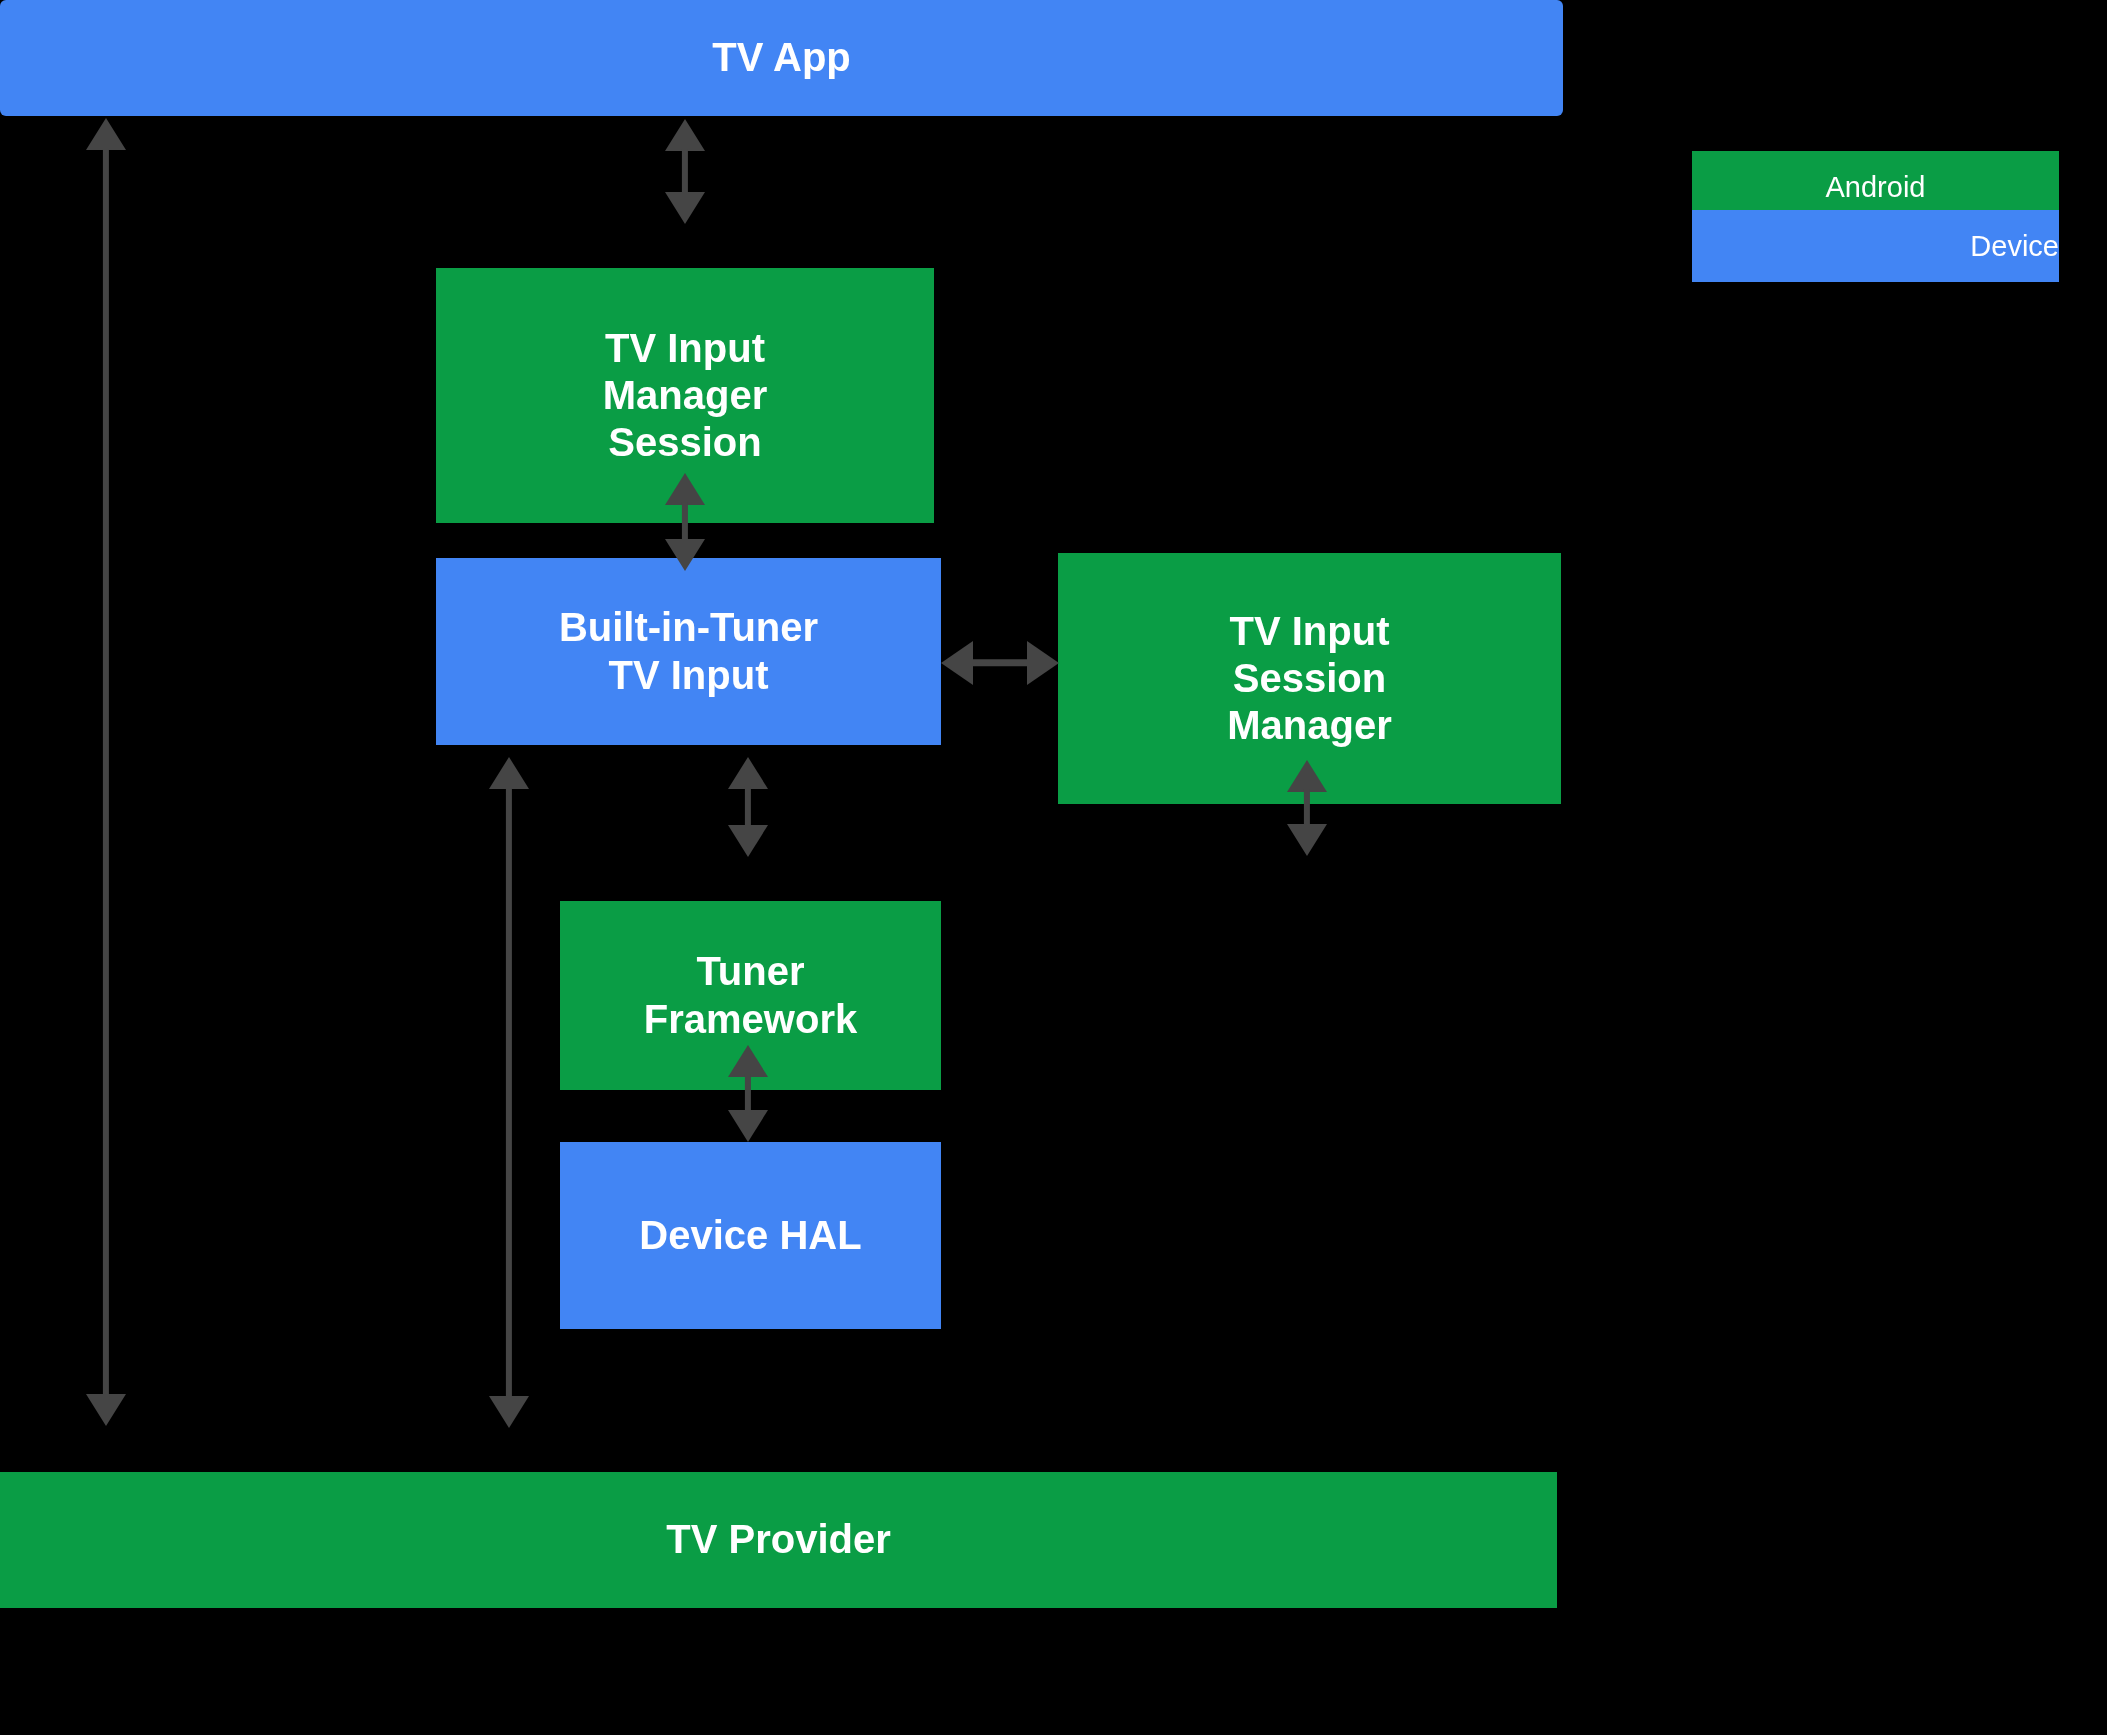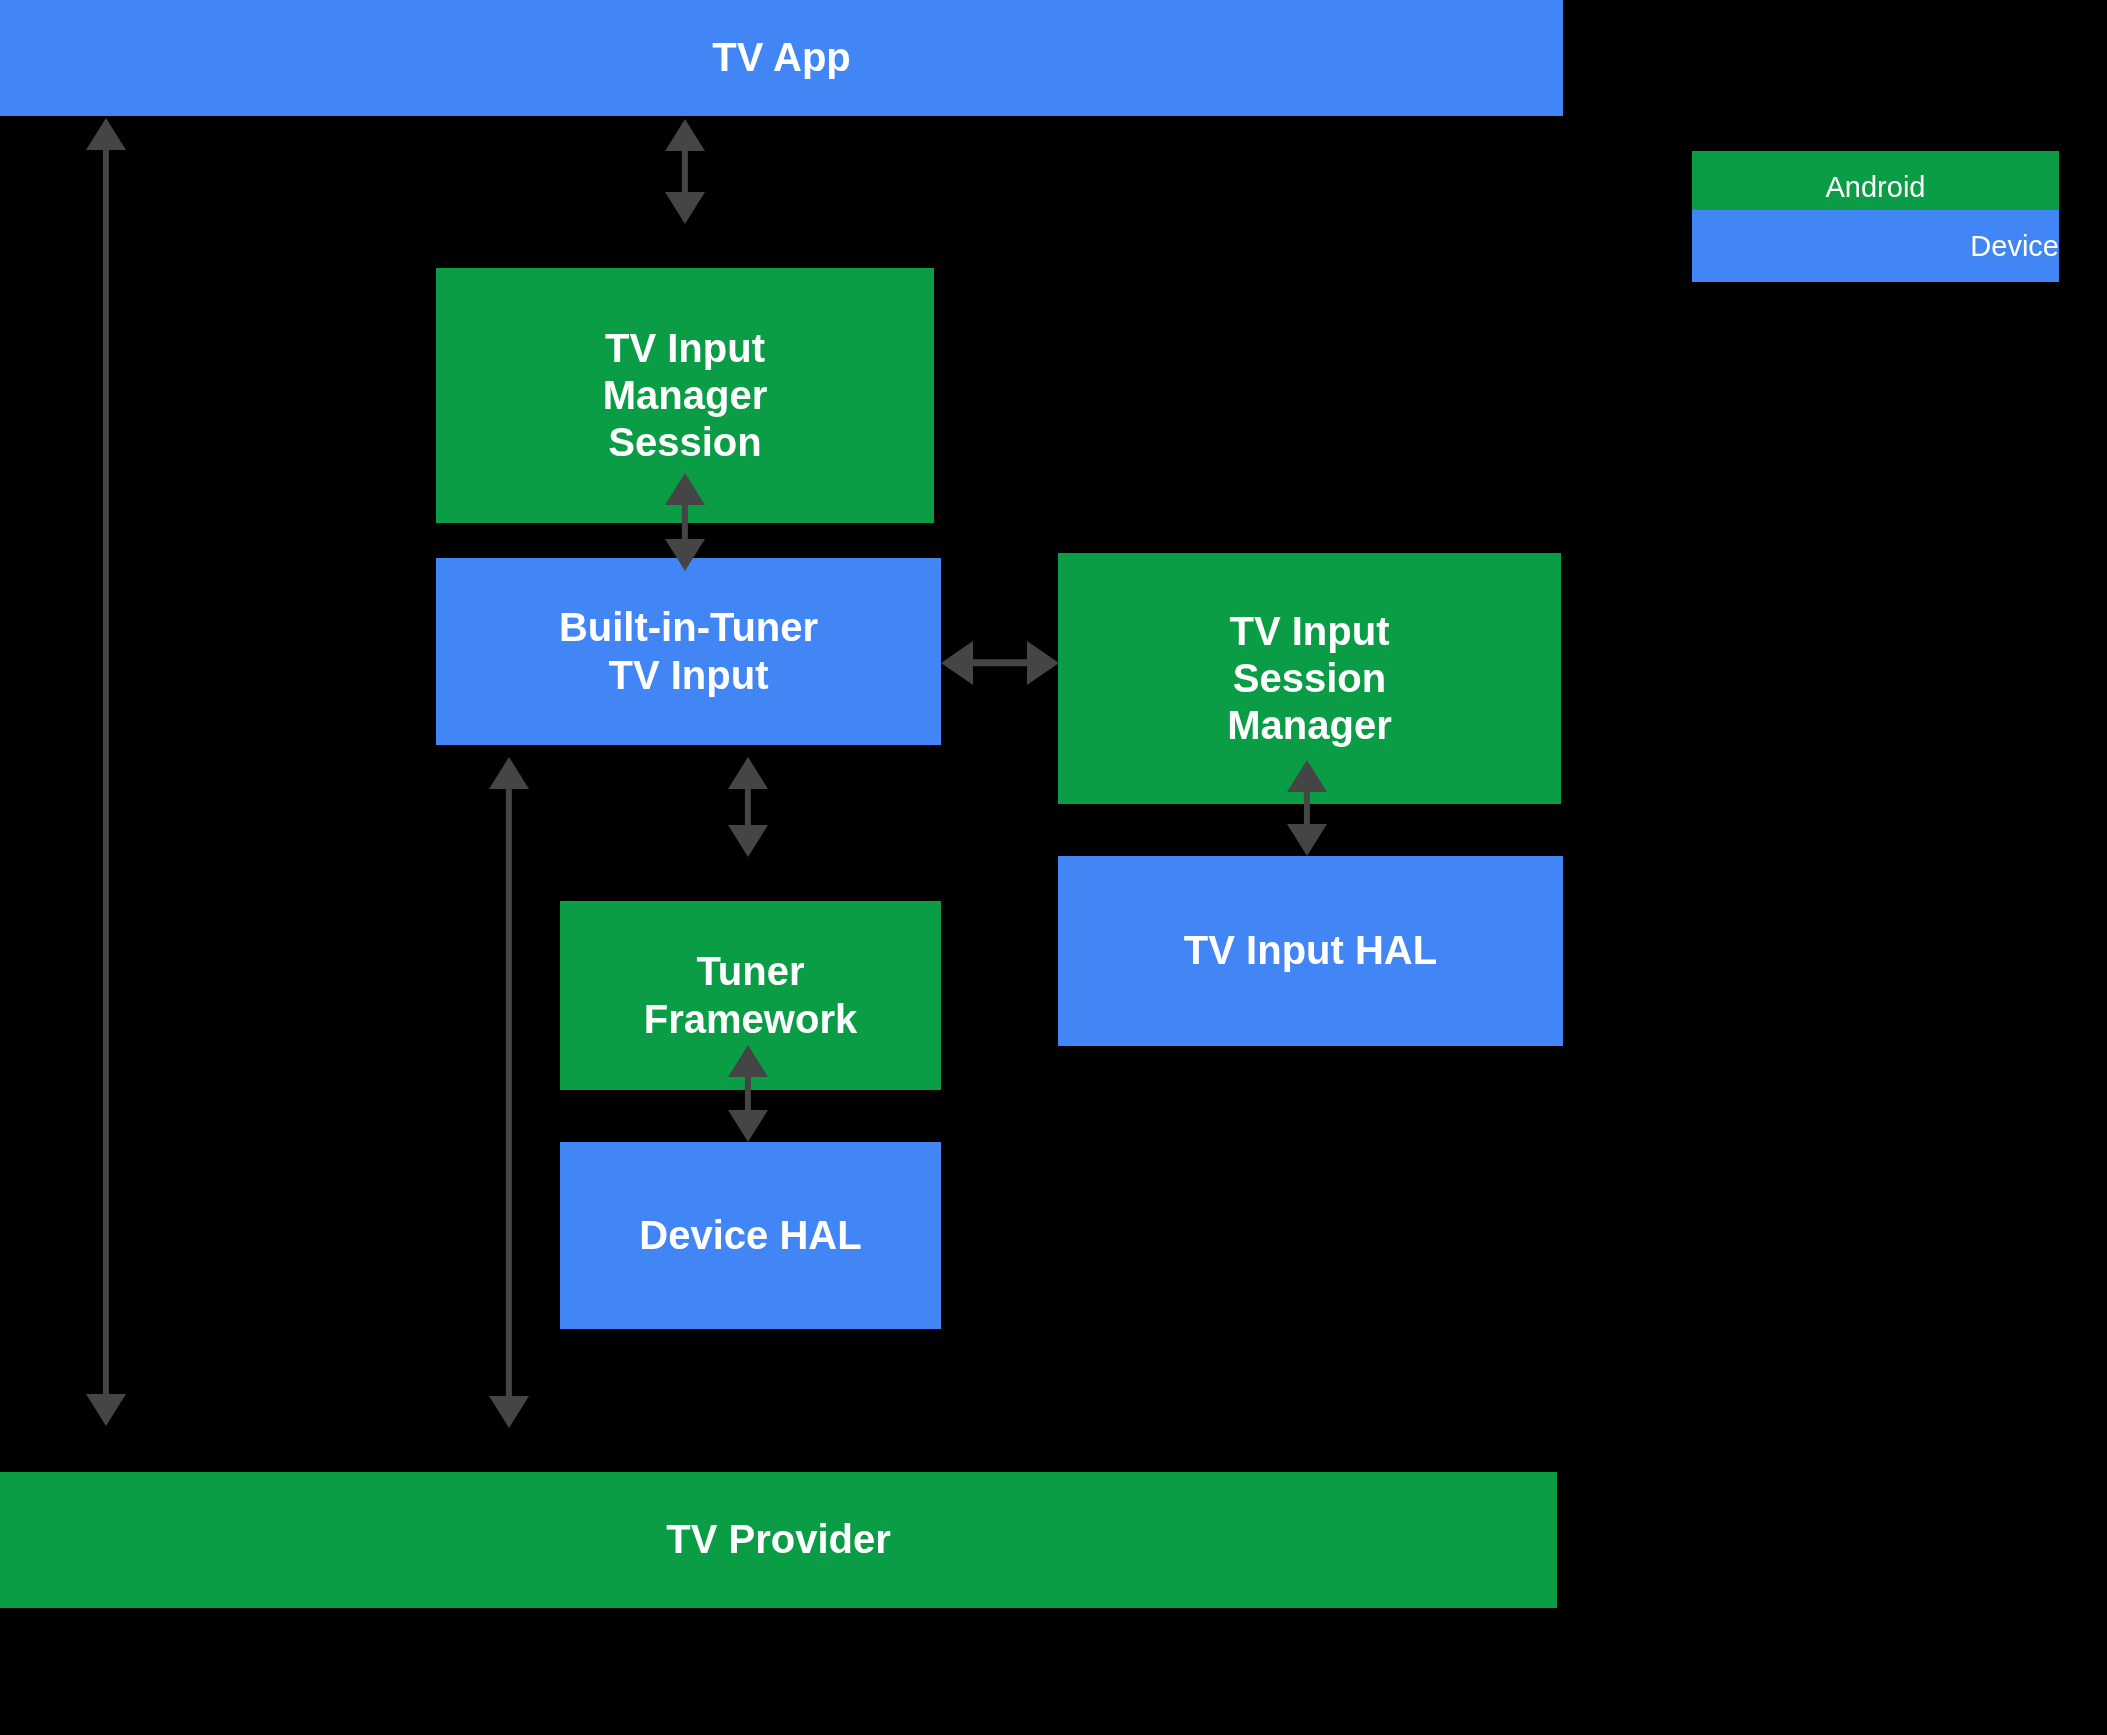--- a/index.html
+++ b/index.html
@@ -24,21 +24,21 @@
     color: #ffffff;
     font-weight: bold;
     line-height: 1.18;
     box-sizing: border-box;
     padding: 2.5px 6.2px;
   }
   .android { background: #0A9D45; margin-top: 45px; }
   .device  { background: #4285F4; }
 
   
-  #tv-app        { left:0px;    top:0px;    width:1563px; height:116px; font-size:40px; }
+  #tv-app        { left:0px;    top:0px;    width:1563px; height:116px; font-size:40px;border-radius:6px; }
   #tims          { left:436px;  top:223px;  width:498px;  height:255px; font-size:40px; }
   #bit-tv-input  { left:436px;  top:558px;  width:505px;  height:187px; font-size:40px; }
   #tihm          { left:1058px; top:508px;  width:503px;  height:251px; font-size:40px; }
   #tuner-fw      { left:560px;  top:856px; width:381px;  height:189px; font-size:40px; }
   #tv-input-hal  { left:1058px; top:856px; width:505px;  height:190px; font-size:40px; }
   #tuner-hal     { left:560px;  top:1142px; width:381px;  height:187px; font-size:40px; }
   #tv-provider   { left:0px;    top:1427px; width:1557px; height:136px; font-size:40px; }
 
   
   #legend { position:absolute; left:1692px; top:106px; width:373px; }
@@ -112,23 +112,20 @@
     </div>
   </div>
 
   <div class="node android" id="tuner-fw">
     <div>
       <div>Tuner</div>
       <div>Framework</div>
     </div>
   </div>
 
-  <div class="node device" id="tv-input-hal">
-    <span>TV Input HAL</span>
-  </div>
 
   <div class="node device" id="tuner-hal">
     <span>Device HAL</span>
   </div>
 
   <div class="node android" id="tv-provider">
     <span>TV Provider</span>
   </div>
 
   <div class="varrow" style="left:86px; top:118px; width:40px; height:1308px;">

